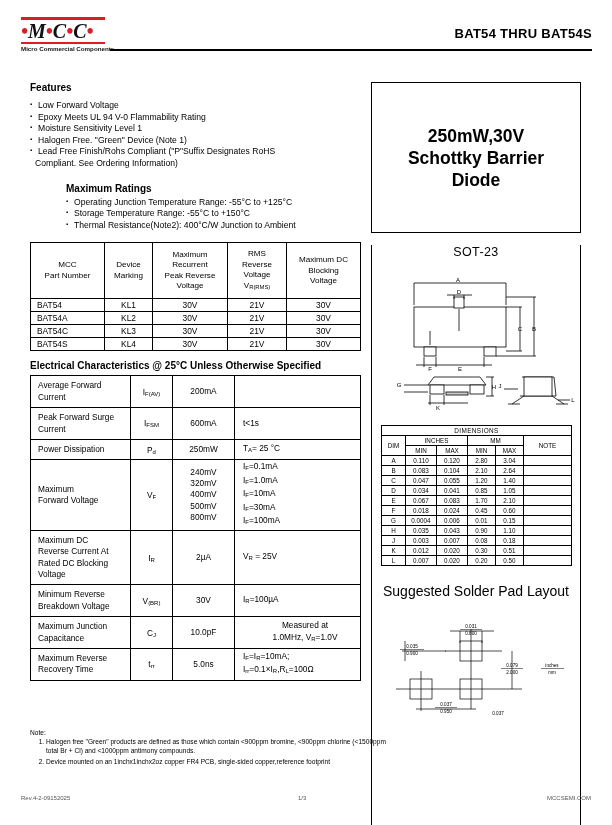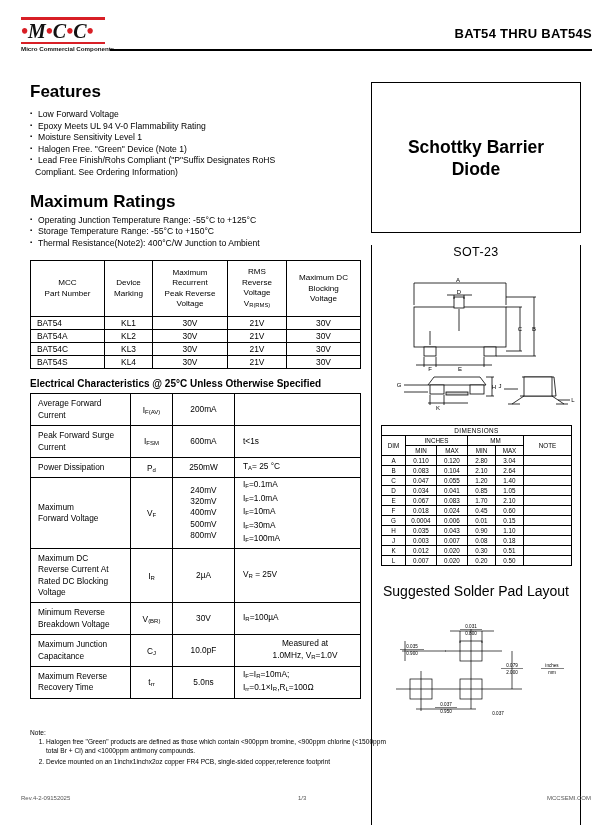--- a/index.html
+++ b/index.html
@@ -40,34 +40,34 @@
     white-space:nowrap;
   }
   .header-rule {
     position:absolute; left:110px; top:49px; width:482px; height:2px; background:#000;
   }
 
   
   .left-col { position:absolute; left:30px; top:82px; width:330px; }
 
   h2.sect {
-    font-size:17px; font-weight:bold; margin:0 0 7px 0;
+    font-size:10px; font-weight:bold; margin:0 0 7px 0;
   }
   .bullets { margin:0; padding:0; list-style:none; }
   .bullets li {
     font-size:8.6px; line-height:11.6px; padding-left:8px; position:relative;
     white-space:nowrap;
   }
   .bullets li::before {
     content:"\25AA"; position:absolute; left:0; top:-1px; font-size:6px;
   }
   .bullets li.cont { padding-left:5px; }
   .bullets li.cont::before { content:""; }
 
-  .maxr { margin-top:13px; }
+  .maxr { margin-top:13px;margin-left:36px; }
   .maxr h2.sect { margin-bottom:3px; }
 
   
   table.grid {
     border-collapse:collapse; width:330px;
     table-layout:fixed;
   }
   table.grid td, table.grid th {
     border:1px solid #000; padding:0; text-align:center;
     vertical-align:middle; font-weight:normal;
@@ -288,20 +288,21 @@
             <td class="cond">I<span class="sub">F</span>=I<span class="sub">R</span>=10mA;<br>I<span class="sub">rr</span>=0.1×I<span class="sub">R</span>,R<span class="sub">L</span>=100Ω</td>
           </tr>
         </tbody>
     </table>
   </div>
 
   <div class="right-col">
 
     <div class="title-box">
       <div class="title-box-inner">
+        <div>250mW,30V</div>
         <div>Schottky Barrier</div>
         <div>Diode</div>
       </div>
     </div>
 
     <div class="pkg-box">
       <div class="pkg-title">SOT-23</div>
 
       <div class="draw">
         <svg class="pkgsvg" width="210" height="160" viewBox="0 0 210 160">

